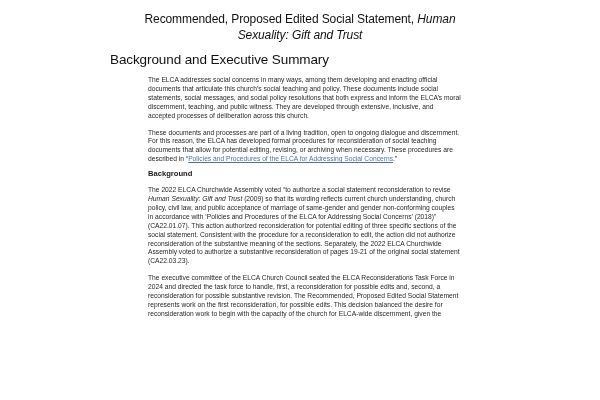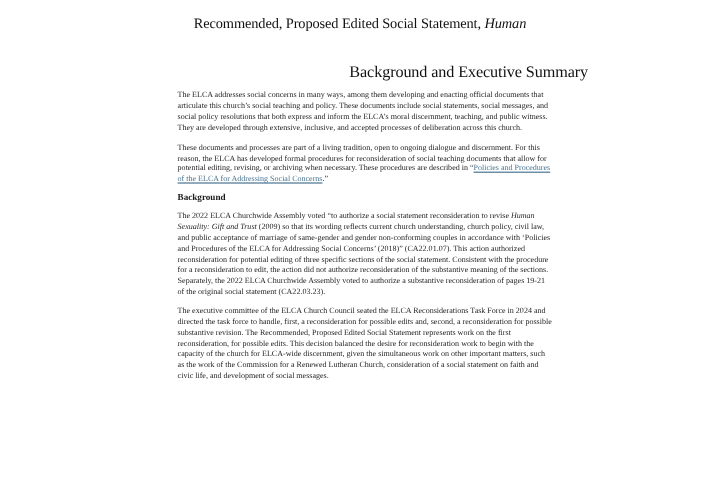--- a/index.html
+++ b/index.html
@@ -6,40 +6,40 @@
     margin: 0;
     padding: 0;
     background: #ffffff;
   }
   .page {
     position: relative;
     width: 600px;
     height: 320px;
     background: #ffffff;
     overflow: hidden;
-    font-family: Liberation Serif, serif;
+    font-family: Liberation Sans, sans-serif;
     color: #1f1f1f;
   }
   .title-block {
     position: absolute;
     left: 110px;
     top: 11px;
     width: 380px;
     text-align: center;
     font-size: 12px;
     line-height: 16px;
     color: #111111;
     letter-spacing: -0.1px;
   }
   .heading {
     position: absolute;
     left: 110px;
     top: 51px;
     width: 380px;
-    text-align: right;
+    text-align: left;
     font-size: 13.5px;
     line-height: 17px;
     color: #111111;
     letter-spacing: -0.1px;
   }
   .body-block {
     position: absolute;
     left: 148px;
     top: 76px;
     width: 313px;
@@ -63,20 +63,21 @@
     text-decoration: underline;
     cursor: pointer;
   }
 </style>
 </head>
 <body>
 
 <div class="page">
   <div class="title-block">
       <div><span class="seg-normal">Recommended, Proposed Edited Social Statement, </span><span class="seg-italic">Human</span></div>
+      <div><span class="seg-italic">Sexuality: Gift and Trust</span></div>
     </div>
   <div class="heading">Background and Executive Summary</div>
   <div class="body-block">
       <p class="para"><span class="seg-normal">The ELCA addresses social concerns in many ways, among them developing and enacting official documents that articulate this church’s social teaching and policy. These documents include social statements, social messages, and social policy resolutions that both express and inform the ELCA’s moral discernment, teaching, and public witness. They are developed through extensive, inclusive, and accepted processes of deliberation across this church.</span></p>
       <p class="para"><span class="seg-normal">These documents and processes are part of a living tradition, open to ongoing dialogue and discernment. For this reason, the ELCA has developed formal procedures for reconsideration of social teaching documents that allow for potential editing, revising, or archiving when necessary. These procedures are described in “</span><span class="seg-link" style="color: rgb(74, 117, 146);">Policies and Procedures of the ELCA for Addressing Social Concerns</span><span class="seg-normal">.”</span></p>
       <div class="subheading">Background</div>
       <p class="para"><span class="seg-normal">The 2022 ELCA Churchwide Assembly voted “to authorize a social statement reconsideration to revise </span><span class="seg-italic">Human Sexuality: Gift and Trust</span><span class="seg-normal"> (2009) so that its wording reflects current church understanding, church policy, civil law, and public acceptance of marriage of same-gender and gender non-conforming couples in accordance with ‘Policies and Procedures of the ELCA for Addressing Social Concerns’ (2018)” (CA22.01.07). This action authorized reconsideration for potential editing of three specific sections of the social statement. Consistent with the procedure for a reconsideration to edit, the action did not authorize reconsideration of the substantive meaning of the sections. Separately, the 2022 ELCA Churchwide Assembly voted to authorize a substantive reconsideration of pages 19-21 of the original social statement (CA22.03.23).</span></p>
       <p class="para"><span class="seg-normal">The executive committee of the ELCA Church Council seated the ELCA Reconsiderations Task Force in 2024 and directed the task force to handle, first, a reconsideration for possible edits and, second, a reconsideration for possible substantive revision. The Recommended, Proposed Edited Social Statement represents work on the first reconsideration, for possible edits. This decision balanced the desire for reconsideration work to begin with the capacity of the church for ELCA-wide discernment, given the simultaneous work on other important matters, such as the work of the Commission for a Renewed Lutheran Church, consideration of a social statement on faith and civic life, and development of social messages.</span></p>
       <p class="para"><span class="seg-normal">After meeting in person in 2024 and 2025, posting the draft edits, considering feedback from the public comment period (October 2024–January 2025), and engaging in prayerful discernment, the task force reached consensus on a Proposed Edited Social Statement. This proposed text was then reviewed by the ELCA Conference of Bishops and ELCA Church Council, and minor corrections were made to the text. The ELCA Church Council received the proposed text and voted to recommend it to the 2025 ELCA Churchwide Assembly.</span></p>
     </div>

